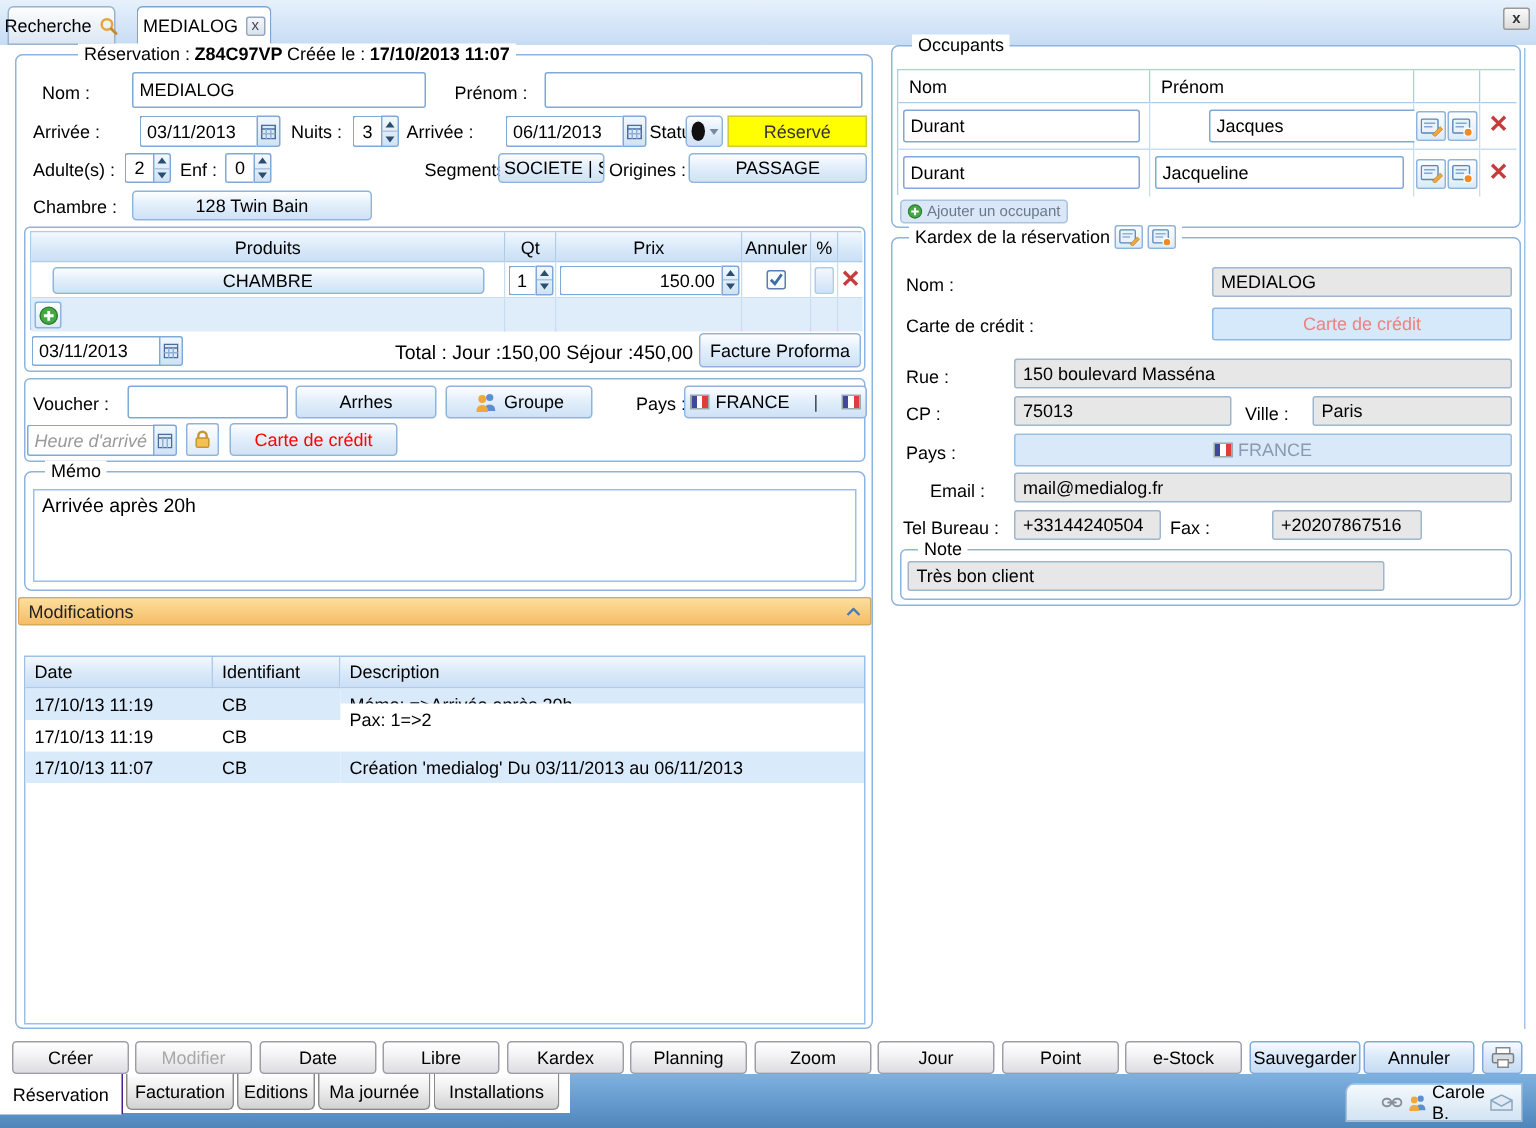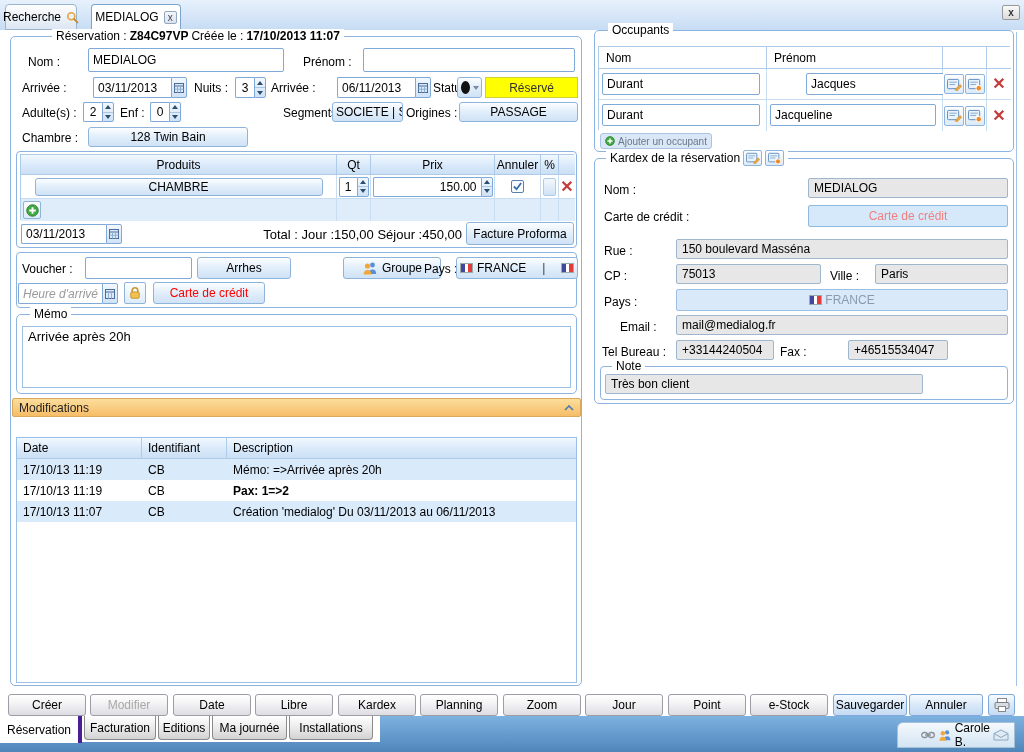--- a/index.html
+++ b/index.html
@@ -40,21 +40,21 @@
 .mhdr { background:linear-gradient(#fcde9c,#f6bd67); border:1px solid #d8a85c; border-radius:2px; display:flex; align-items:center; justify-content:space-between; padding:0 6px; font-size:12px; color:#222; }
 .mth { position:absolute; height:21px; background:linear-gradient(#f2f8fe,#d9e9fa 55%,#cbdff4); border-right:1px solid #aecbea; border-bottom:1px solid #aecbea; display:flex; align-items:center; padding-left:6px; font-size:12px; }
 .mtd { position:absolute; height:21px; display:flex; align-items:center; padding-left:6px; font-size:12px; white-space:nowrap; overflow:hidden; }
 .rowblue { background:#d9eafb; }
 .rowwhite { background:#fff; }
 .oth { position:absolute; height:22px; border-right:1px solid #aecbea; border-bottom:1px solid #aecbea; background:#fff; display:flex; align-items:center; padding-left:7px; font-size:12px; }
 .otd { position:absolute; height:31px; border-right:1px solid #c8dcf2; border-bottom:1px solid #c8dcf2; background:#fff; }
 .iconbtn { background:linear-gradient(#fdfeff,#dcebf9); border:1px solid #8fb4dc; border-radius:2px; display:flex; align-items:center; justify-content:center; }
 .bluestrip { background:linear-gradient(#7db1e0,#4f86ba); }
 .btab { position:absolute; top:716px; height:24px; background:linear-gradient(#ffffff,#e9e9e9 55%,#d2d2d2); border:1px solid #8a8a8a; border-top:none; border-radius:0 0 4px 4px; display:flex; align-items:center; justify-content:center; font-size:12px; }
-.btab.act { background:#fff; border:none; border-right:4px solid #4c1d95; border-radius:0; height:27px; }
+.btab.act { background:#fff; border:none; border-right:1px solid #4c1d95; border-radius:0; height:27px; }
 .statusw { background:linear-gradient(#f4f9fd,#d3e4f3); border:1px solid #a7c0d8; border-radius:6px 0 0 0; display:flex; align-items:center; justify-content:flex-end; gap:3px; padding:0 5px; font-size:12px; }
 .flag { display:inline-block; width:13px; height:10px; background:linear-gradient(to right,#41479b 33%,#fff 33%,#fff 66%,#e03c3c 66%); border:1px solid #9aa; flex:none; }
 .redx { color:#c43c3c; font-weight:bold; font-size:16px; line-height:14px; }
 .vline { border-left:1px solid #a5c3e4; width:0; }
 </style>
 </head>
 <body>
 
 <div id="app">
 
@@ -248,21 +248,21 @@
         </svg>
       </div>
   </div>
   <div class="abs" style="left:230px;top:227px;width:232px;text-align:right;font-size:13px;white-space:nowrap;">Total : Jour :150,00 Séjour :450,00</div>
   <div class="abs btnb" style="left:466px;top:222px;width:108px;height:23px;">Facture Proforma</div>
 
   <div class="abs gbox" style="left:16px;top:252px;width:561px;height:56px;border-radius:4px;"></div>
   <div class="abs lbl" style="left:22px;top:262px;">Voucher :</div>
   <div class="abs" style="left:85px;top:257px;width:107px;height:22px;"><input class="inp" value="" style=""></div>
   <div class="abs btnb" style="left:197px;top:257px;width:94px;height:22px;">Arrhes</div>
-  <div class="abs btnb" style="left:297px;top:257px;width:98px;height:22px;gap:4px;margin-left:46px;">
+  <div class="abs btnb" style="left:297px;top:257px;width:98px;height:22px;gap:4px;">
     <span style="display:flex;">
         <svg width="16" height="14" viewBox="0 0 16 14">
           <circle cx="10.5" cy="4" r="2.4" fill="#5b8fd4"></circle>
           <path d="M6.8 13 Q6.8 8.6 10.5 8.6 Q14.2 8.6 14.2 13 Z" fill="#5b8fd4"></path>
           <circle cx="5.5" cy="5" r="2.6" fill="#f0a73c"></circle>
           <path d="M1.6 13.6 Q1.6 9 5.5 9 Q9.4 9 9.4 13.6 Z" fill="#f0a73c"></path>
         </svg>
       </span>
     <span>Groupe</span>
   </div>
@@ -311,21 +311,21 @@
     <div class="mth" style="left:0;top:0;width:125px;">Date</div>
     <div class="mth" style="left:125px;top:0;width:85px;">Identifiant</div>
     <div class="mth" style="left:210px;top:0;width:349px;border-right:none;">Description</div>
 
     <div class="mtd rowblue" style="left:0;top:21px;width:125px;">17/10/13 11:19</div>
     <div class="mtd rowblue" style="left:125px;top:21px;width:85px;">CB</div>
     <div class="mtd rowblue" style="left:210px;top:21px;width:349px;">Mémo: =&gt;Arrivée après 20h</div>
 
     <div class="mtd rowwhite" style="left:0;top:42px;width:125px;">17/10/13 11:19</div>
     <div class="mtd rowwhite" style="left:125px;top:42px;width:85px;">CB</div>
-    <div class="mtd rowwhite" style="left:210px;top:42px;width:349px;font-weight:bold;">Pax: 1=&gt;2</div>
+    <div class="mtd rowwhite" style="left:210px;top:31px;width:349px;">Pax: 1=&gt;2</div>
 
     <div class="mtd rowblue" style="left:0;top:63px;width:125px;">17/10/13 11:07</div>
     <div class="mtd rowblue" style="left:125px;top:63px;width:85px;">CB</div>
     <div class="mtd rowblue" style="left:210px;top:63px;width:349px;">Création 'medialog' Du 03/11/2013 au 06/11/2013</div>
   </div>
 
   <div class="abs gbox" style="left:594px;top:30px;width:420px;height:122px;"></div>
   <div class="abs gleg" style="left:608px;top:23px;">Occupants</div>
   <div class="abs" style="left:598px;top:46px;width:412px;height:84px;border:1px solid #aecbea;">
     <div class="oth" style="left:0;top:0;width:168px;">Nom</div>
@@ -450,21 +450,21 @@
     <span class="flag"></span>
     <span>FRANCE</span>
   </div>
 
   <div class="abs lbl" style="left:604px;top:320px;margin-left:16px;">Email :</div>
   <div class="abs ro" style="left:676px;top:315px;width:332px;height:20px;">mail@medialog.fr</div>
 
   <div class="abs lbl" style="left:602px;top:345px;">Tel Bureau :</div>
   <div class="abs ro" style="left:676px;top:340px;width:98px;height:20px;">+33144240504</div>
   <div class="abs lbl" style="left:780px;top:345px;">Fax :</div>
-  <div class="abs ro" style="left:848px;top:340px;width:100px;height:20px;">+46515534047</div>
+  <div class="abs ro" style="left:848px;top:340px;width:100px;height:20px;">+20207867516</div>
 
   <div class="abs gbox" style="left:600px;top:366px;width:408px;height:34px;border-radius:4px;"></div>
   <div class="abs gleg" style="left:612px;top:359px;">Note</div>
   <div class="abs ro" style="left:605px;top:374px;width:318px;height:20px;">Très bon client</div>
 
   <div class="abs btng" style="left:8px;top:694px;width:78px;height:22px;">Créer</div>
   <div class="abs btng" style="left:90px;top:694px;width:78px;height:22px;color:#a8a8a8;">Modifier</div>
   <div class="abs btng" style="left:173px;top:694px;width:78px;height:22px;">Date</div>
   <div class="abs btng" style="left:255px;top:694px;width:78px;height:22px;">Libre</div>
   <div class="abs btng" style="left:338px;top:694px;width:78px;height:22px;">Kardex</div>

